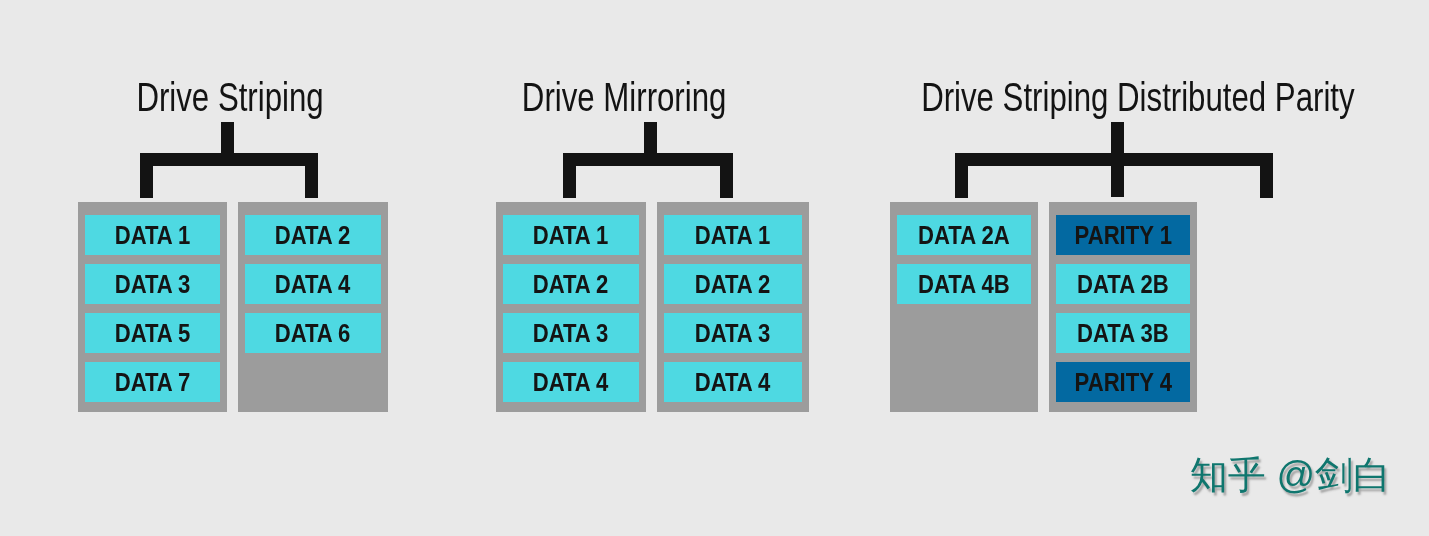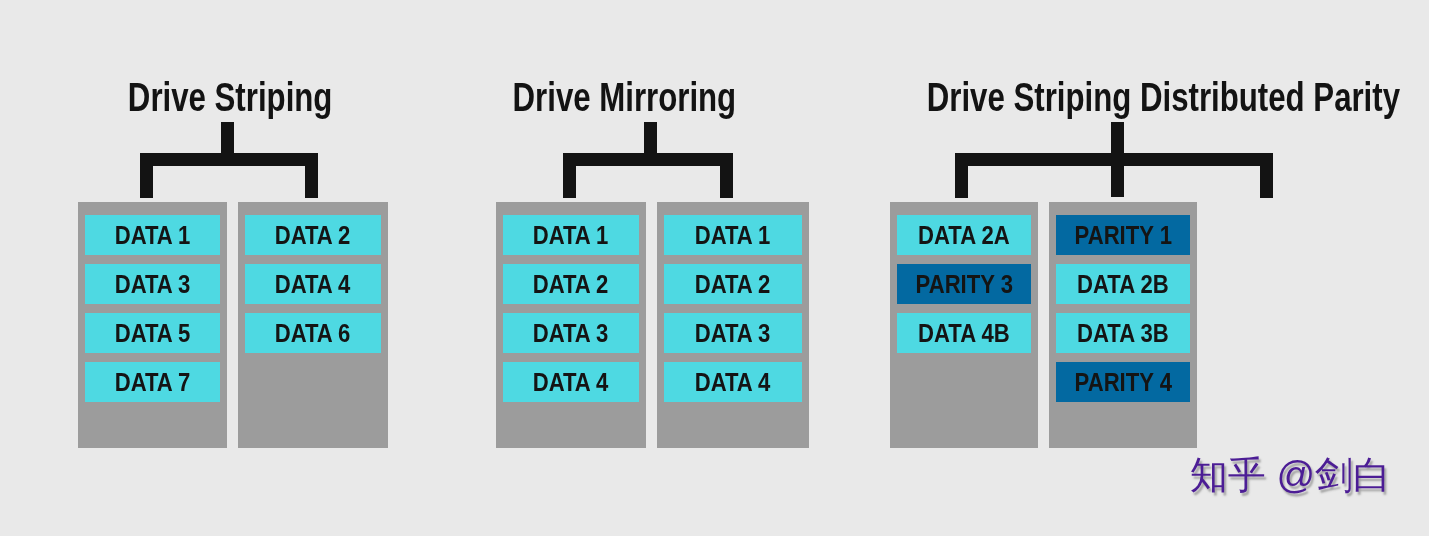--- a/index.html
+++ b/index.html
@@ -12,35 +12,35 @@
     font-family: "Liberation Sans", sans-serif;
   }
   .group { position: absolute; inset: 0; }
   .title {
     position: absolute;
     top: 76px;
     margin: 0;
     text-align: center;
     font-size: 40px;
     line-height: 42px;
-    font-weight: 700;
+    font-weight: 400;
     color: #131313;
   }
   .condensed {
     display: inline-block;
     transform: scaleX(0.78);
     transform-origin: 50% 50%;
     white-space: nowrap;
   }
   .stem, .bar { position: absolute; background: #131313; }
   .stem { width: 13px; }
   .bar  { height: 13px; }
   .drives { position: absolute; display: flex; gap: 11px; }
   .drive {
-    height: 246px;
+    height: 210px;
     background: #9c9c9c;
     padding: 13px 7px 0 7px;
     box-sizing: border-box;
   }
   .block {
     height: 40px;
     margin-bottom: 9px;
     display: flex;
     align-items: center;
     justify-content: center;
@@ -55,21 +55,21 @@
     font-weight: 700;
     font-size: 26px;
     color: #141414;
   }
   .watermark {
     position: absolute;
     top: 454px;
     right: 38px;
     font-size: 38px;
     line-height: 42px;
-    color: #4c1d95;
+    color: #0f766e;
     text-shadow: 2px 3px 2px rgba(140,140,140,0.75);
   }
 </style>
 </head>
 <body>
 
 <div class="canvas">
 
   <div class="group">
     <h2 class="title" style="left:60px; width:340px;">
@@ -154,23 +154,20 @@
     </h2>
     <div class="stem" style="left:1111px; top:122px; height:75px;"></div>
     <div class="bar" style="left:955px; top:153px; width:318px;"></div>
     <div class="stem" style="left:955px;  top:153px; height:45px;"></div>
     <div class="stem" style="left:1260px; top:153px; height:45px;"></div>
     <div class="drives" style="left:890px; top:202px;">
       <div class="drive" style="width:148px;">
         <div class="block block--data">
             <span class="block-label">DATA 2A</span>
           </div>
-        <div class="block block--parity">
-            <span class="block-label">PARITY 3</span>
-          </div>
         <div class="block block--data">
             <span class="block-label">DATA 4B</span>
           </div>
       </div>
       <div class="drive" style="width:148px;">
         <div class="block block--parity">
             <span class="block-label">PARITY 1</span>
           </div>
         <div class="block block--data">
             <span class="block-label">DATA 2B</span>

